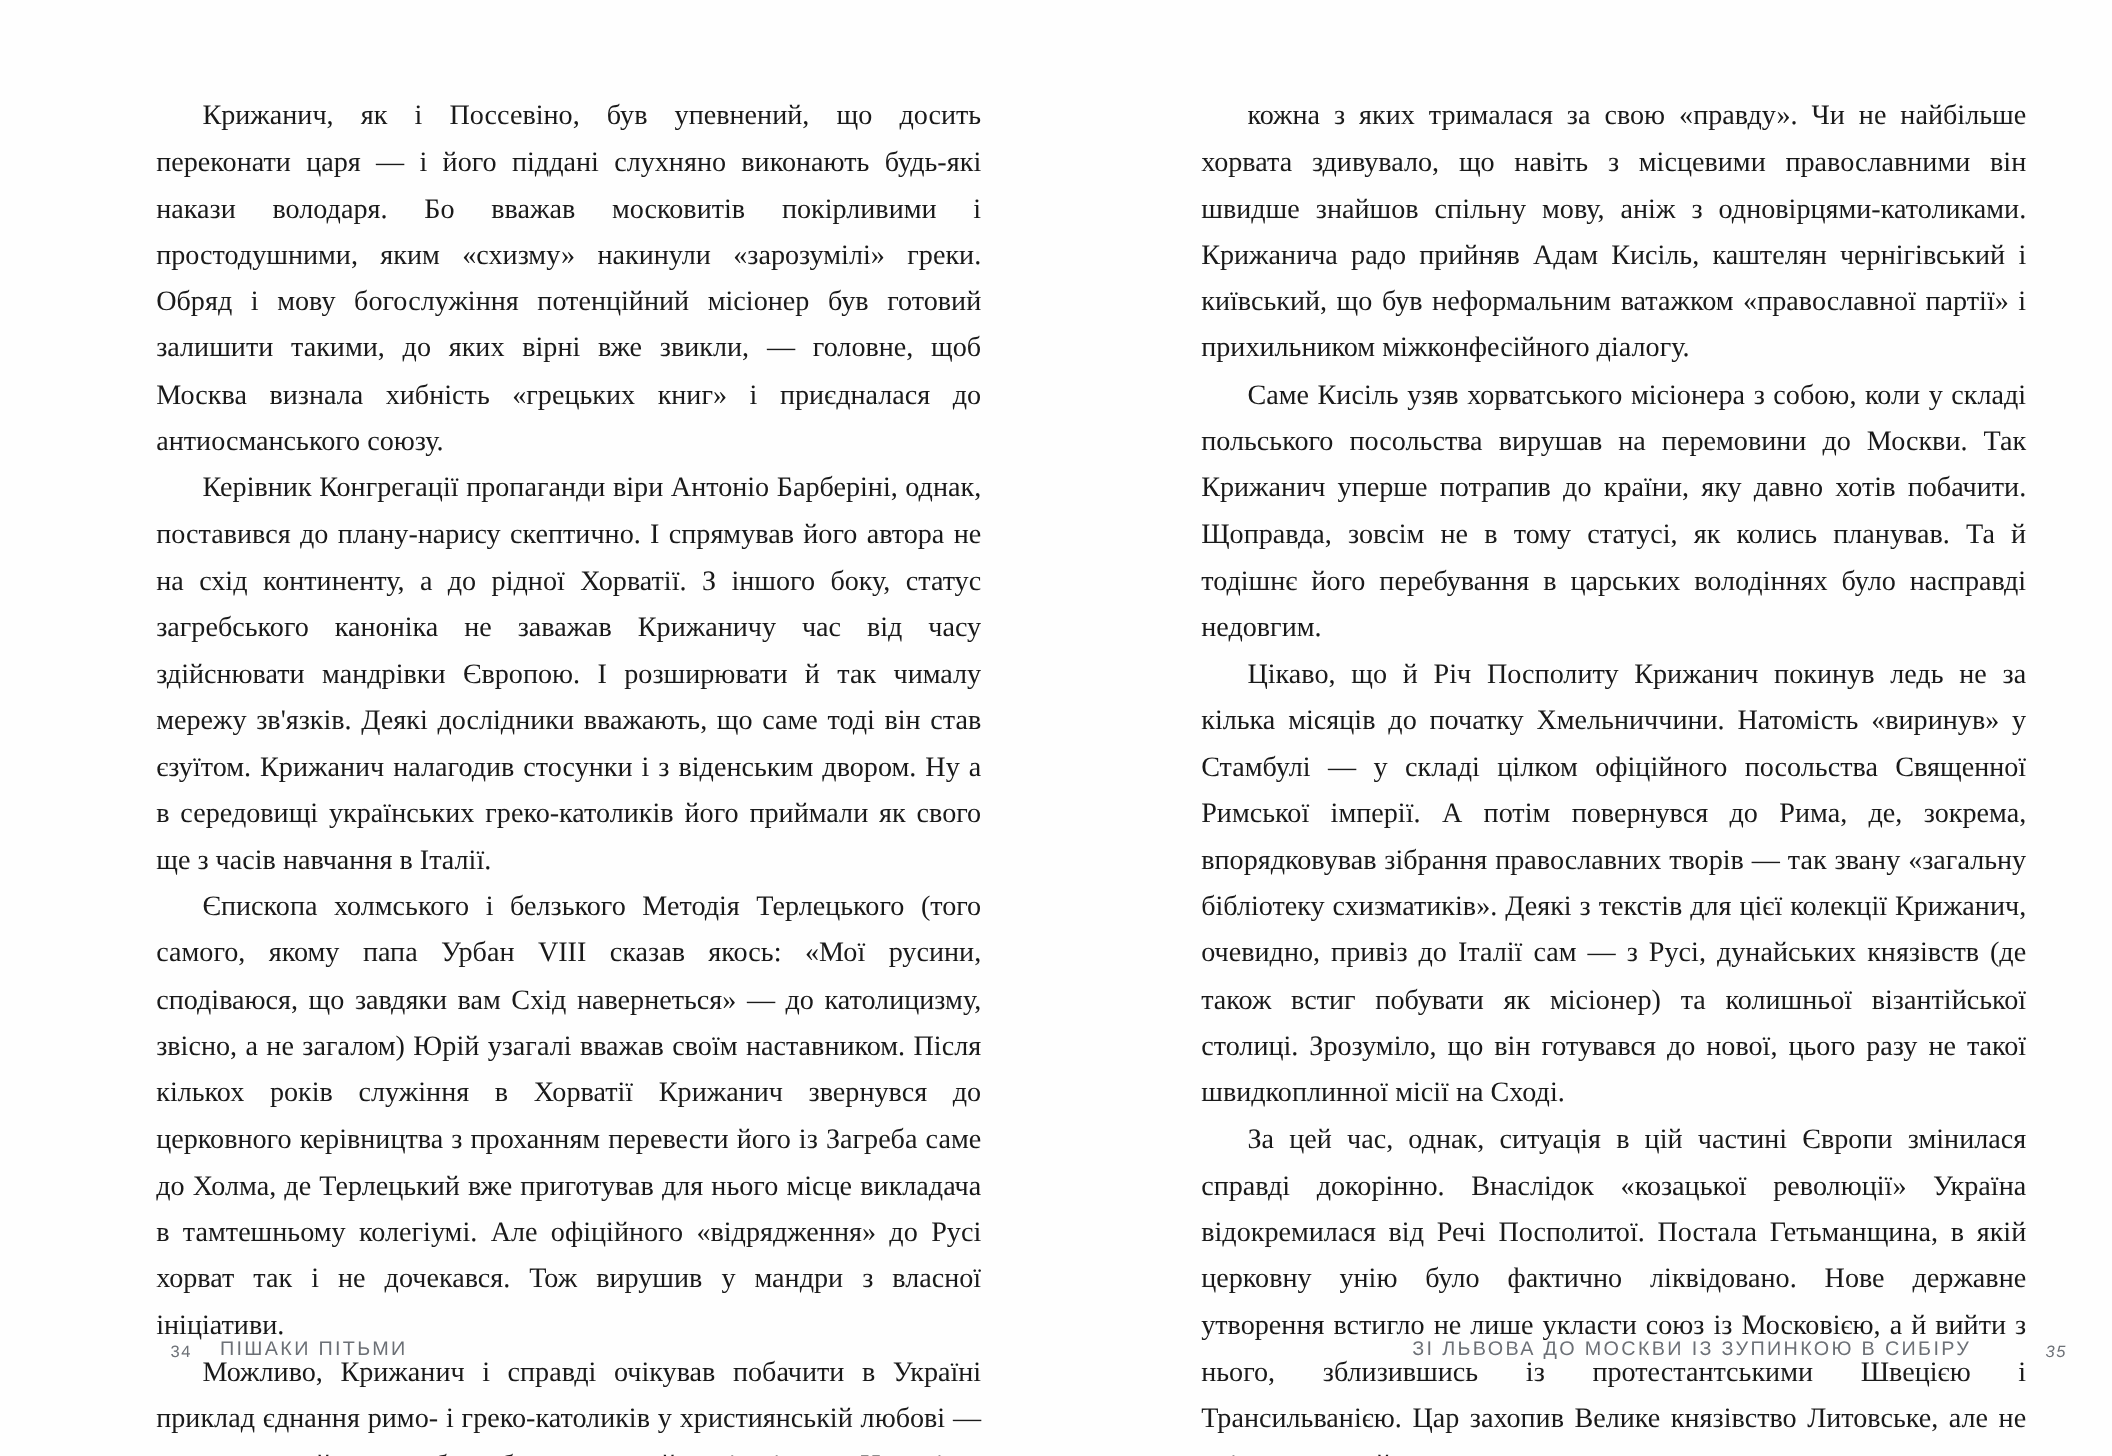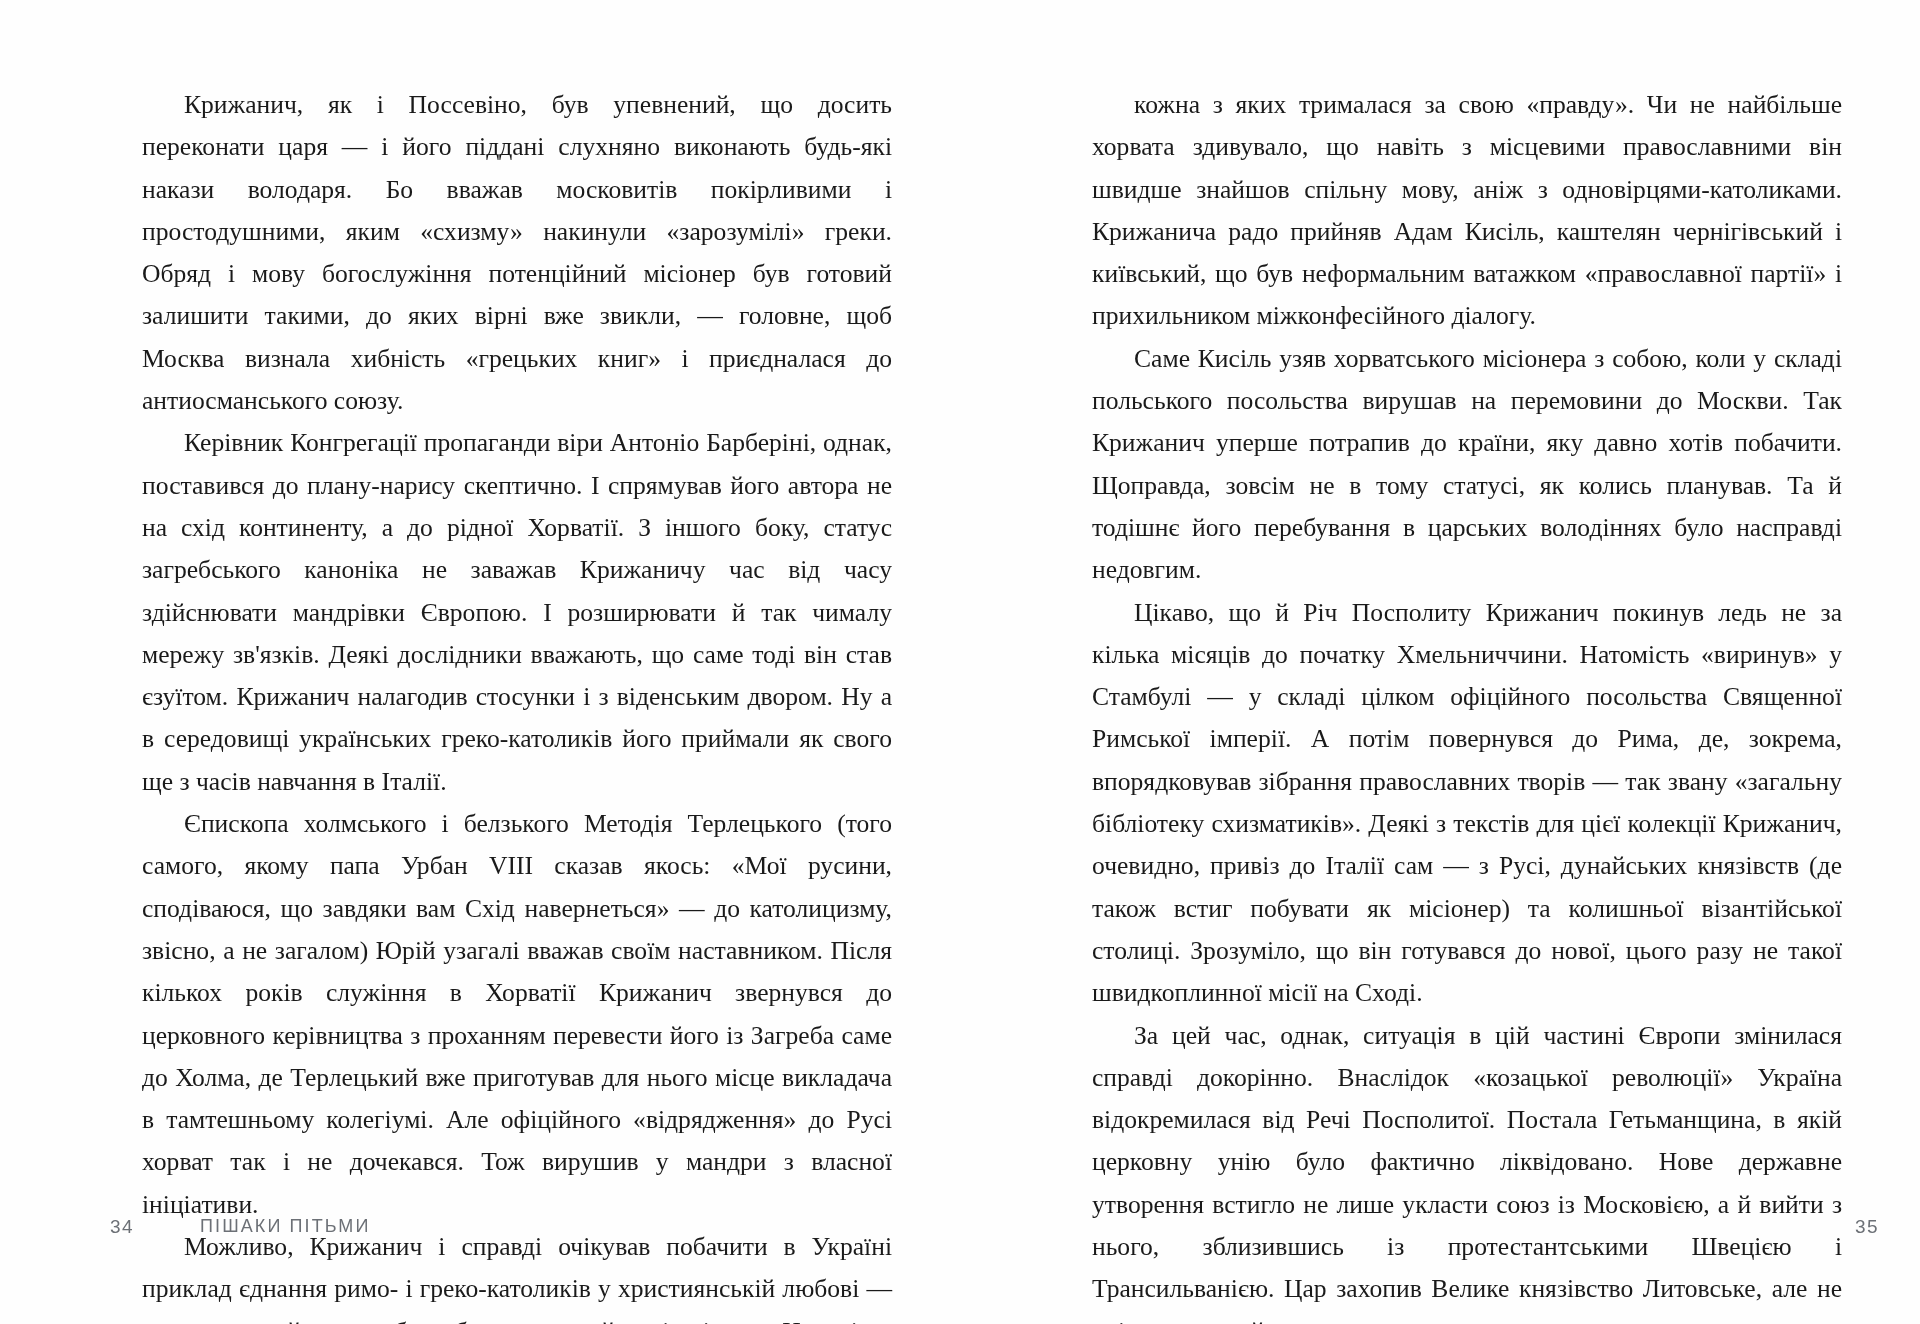--- a/index.html
+++ b/index.html
@@ -64,26 +64,26 @@
   .folio, .runhead {
     position: absolute;
     font-family: "Liberation Sans", "DejaVu Sans", sans-serif;
     font-size: 18px;
     letter-spacing: 2.1px;
     color: #6c7076;
     white-space: nowrap;
     text-transform: uppercase;
     font-weight: 400;
   }
-  .folio { font-size: 19px; letter-spacing: 1.4px; color: #6c7076; }
+  .folio { font-size: 15px; letter-spacing: 1.4px; color: #6c7076; margin-left: 45px; }
 
   .left-folio   { left: 78px;  bottom: 86px; }
   .left-runhead { left: 168px; bottom: 87px; }
   .right-runhead{ right: 160px; bottom: 87px; }
-  .right-folio  { right: 73px; bottom: 86px; }
+  .right-folio  { right: 73px; bottom: 86px; font-style: italic; }
 </style>
 </head>
 <body>
 
 <div class="page">
   <div class="spread">
 
     <div class="leaf leaf-left">
       <div class="bodytext">
         <p class="first">Крижанич, як і Поссевіно, був упевнений, що досить переконати царя — і його піддані слухняно виконають будь-які накази володаря. Бо вважав московитів покірливими і простодушними, яким «схизму» накинули «зарозумілі» греки. Обряд і мову богослужіння потенційний місіонер був готовий залишити такими, до яких вірні вже звикли, — головне, щоб Москва визнала хибність «грецьких книг» і приєдналася до антиосманського союзу.</p>
@@ -98,18 +98,19 @@
     </div>
 
     <div class="leaf leaf-right">
       <div class="bodytext">
         <p class="first">кожна з яких трималася за свою «правду». Чи не найбільше хорвата здивувало, що навіть з місцевими православними він швидше знайшов спільну мову, аніж з одновірцями-католиками. Крижанича радо прийняв Адам Кисіль, каштелян чернігівський і київський, що був неформальним ватажком «православної партії» і прихильником міжконфесійного діалогу.</p>
         <p>Саме Кисіль узяв хорватського місіонера з собою, коли у складі польського посольства вирушав на перемовини до Москви. Так Крижанич уперше потрапив до країни, яку давно хотів побачити. Щоправда, зовсім не в тому статусі, як колись планував. Та й тодішнє його перебування в царських володіннях було насправді недовгим.</p>
         <p>Цікаво, що й Річ Посполиту Крижанич покинув ледь не за кілька місяців до початку Хмельниччини. Натомість «виринув» у Стамбулі — у складі цілком офіційного посольства Священної Римської імперії. А потім повернувся до Рима, де, зокрема, впорядковував зібрання православних творів — так звану «загальну бібліотеку схизматиків». Деякі з текстів для цієї колекції Крижанич, очевидно, привіз до Італії сам — з Русі, дунайських князівств (де також встиг побувати як місіонер) та колишньої візантійської столиці. Зрозуміло, що він готувався до нової, цього разу не такої швидкоплинної місії на Сході.</p>
         <p>За цей час, однак, ситуація в цій частині Європи змінилася справді докорінно. Внаслідок «козацької революції» Україна відокремилася від Речі Посполитої. Постала Гетьманщина, в якій церковну унію було фактично ліквідовано. Нове державне утворення встигло не лише укласти союз із Московією, а й вийти з нього, зблизившись із протестантськими Швецією і Трансильванією. Цар захопив Велике князівство Литовське, але не зміг утримати його в руках...</p>
       </div>
       <div class="footline">
+        <span class="runhead right-runhead">ЗІ ЛЬВОВА ДО МОСКВИ ІЗ ЗУПИНКОЮ В СИБІРУ</span>
         <span class="folio right-folio">35</span>
       </div>
     </div>
 
   </div>
 </div>
 
 </body></html>

